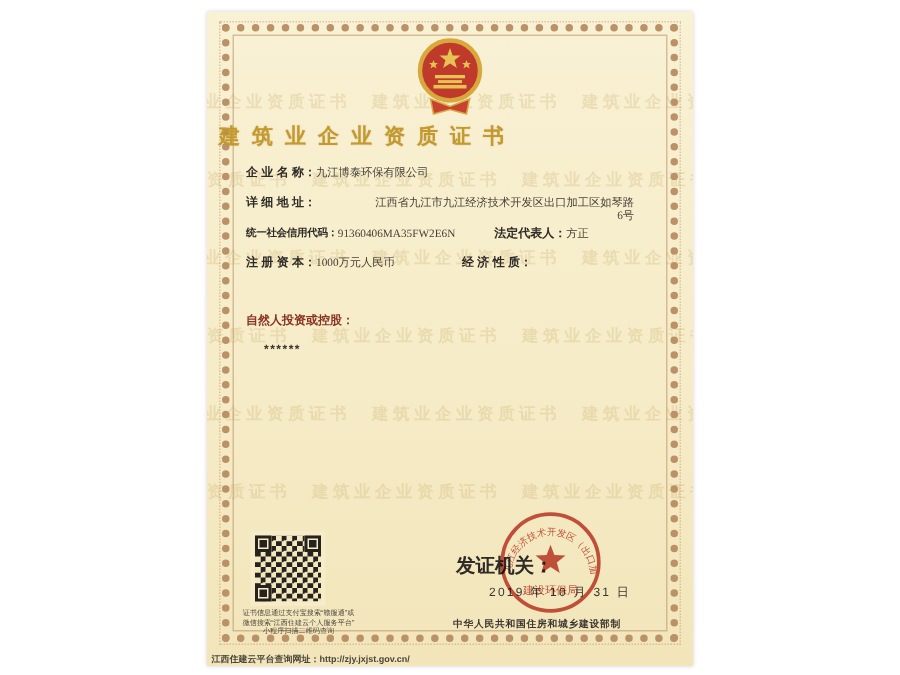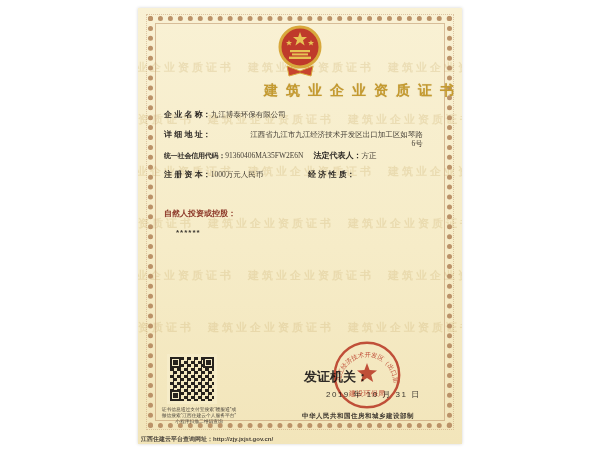--- a/index.html
+++ b/index.html
@@ -23,21 +23,21 @@
   .lace-frame::after{
     content:"";position:absolute;inset:-7px;border:1px dotted rgba(187,146,104,.45);
   }
   .watermark{
     position:absolute;left:-30px;width:420px;white-space:nowrap;overflow:hidden;
     color:rgba(204,178,116,.30);font-size:11px;font-weight:bold;letter-spacing:3px;
     pointer-events:none;user-select:none;
   }
   .emblem{position:absolute;top:16px;left:50%;transform:translateX(-50%);}
   .cert-title{
-    position:absolute;top:74px;left:0;width:100%;text-align:right;
+    position:absolute;top:74px;left:0;width:100%;text-align:left;
     color:#c49a2f;font-weight:bold;font-size:14px;letter-spacing:8px;text-indent:8px;
     text-shadow:0 0 1px rgba(150,110,30,.35);
   }
   .row{position:absolute;left:26px;width:284px;display:flex;align-items:flex-start;text-align:right;}
   .lbl{
     font-weight:bold;color:#2e2a26;font-size:8px;line-height:9px;white-space:nowrap;flex:none;
   }
   .lbl.small{font-size:7px;letter-spacing:-0.2px;}
   .val{
     font-family:"Liberation Serif", serif;color:#453f36;font-size:7.5px;line-height:9px;
@@ -108,21 +108,21 @@
     <span class="lbl">详 细 地 址：</span>
     <span class="val" style="width:212px">
       <span>江西省九江市九江经济技术开发区出口加工区如琴路</span><br>
       <span>6号</span>
     </span>
   </div>
 
   <div class="row" style="top:143px">
     <span class="lbl small">统一社会信用代码：</span>
     <span class="val">91360406MA35FW2E6N</span>
-    <span class="right-col" style="position:static;margin-left:10px">
+    <span class="right-col" style="position:static;margin-left:26px">
       <span class="lbl">法定代表人：</span>
       <span class="val">方正</span>
     </span>
   </div>
 
   <div class="row" style="top:162px">
     <span class="lbl">注 册 资 本：</span>
     <span class="val">1000万元人民币</span>
     <span class="right-col">
       <span class="lbl">经 济 性 质：</span>

